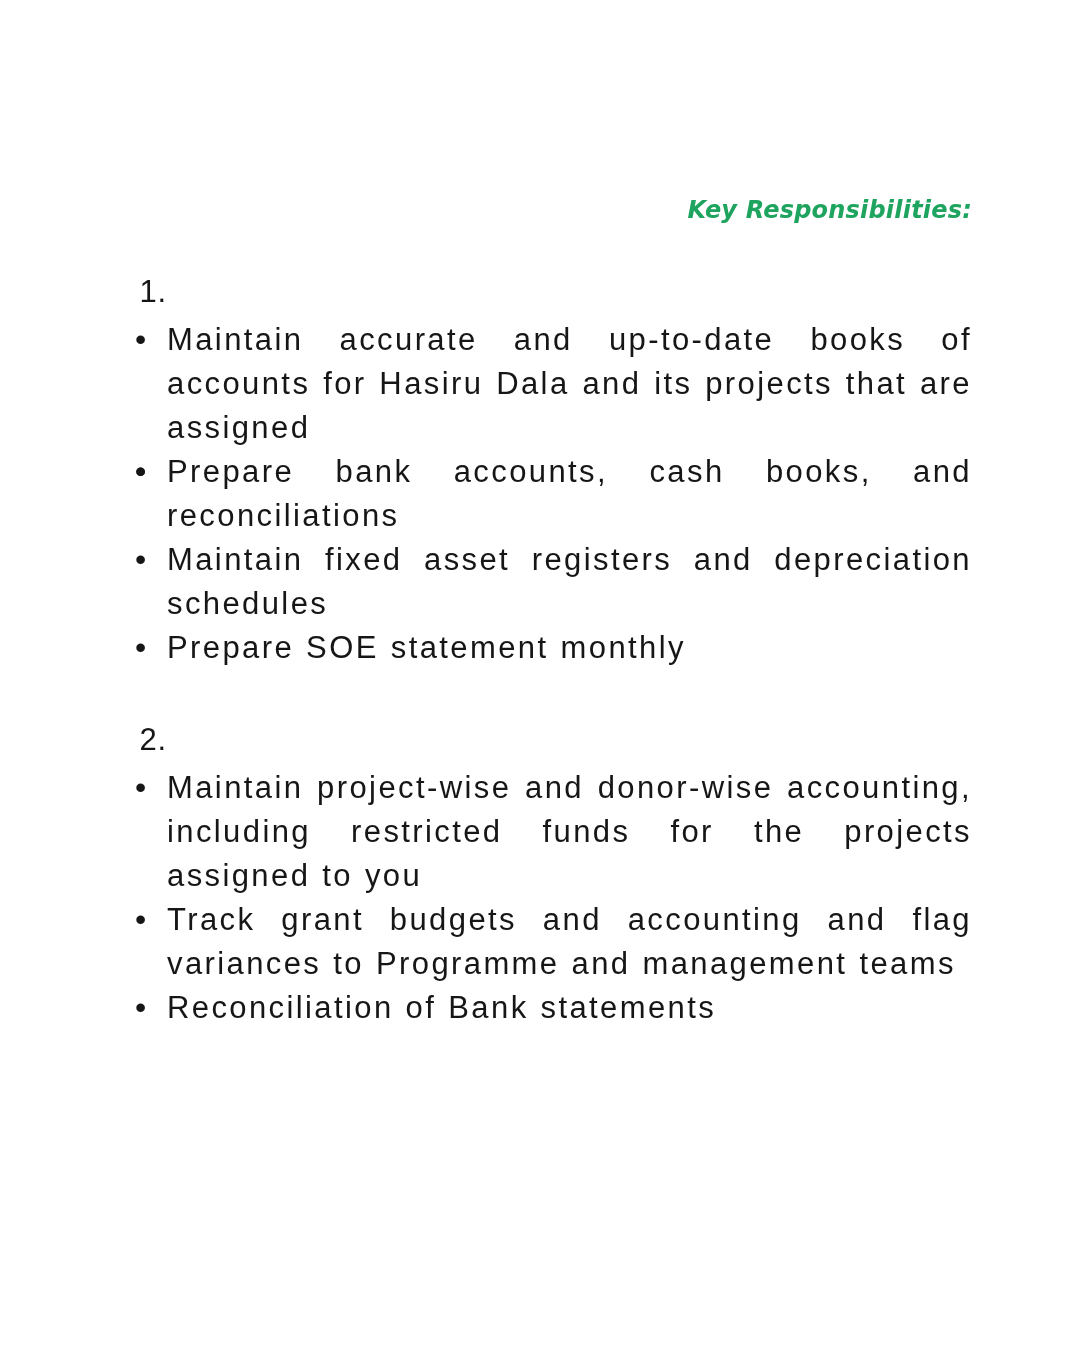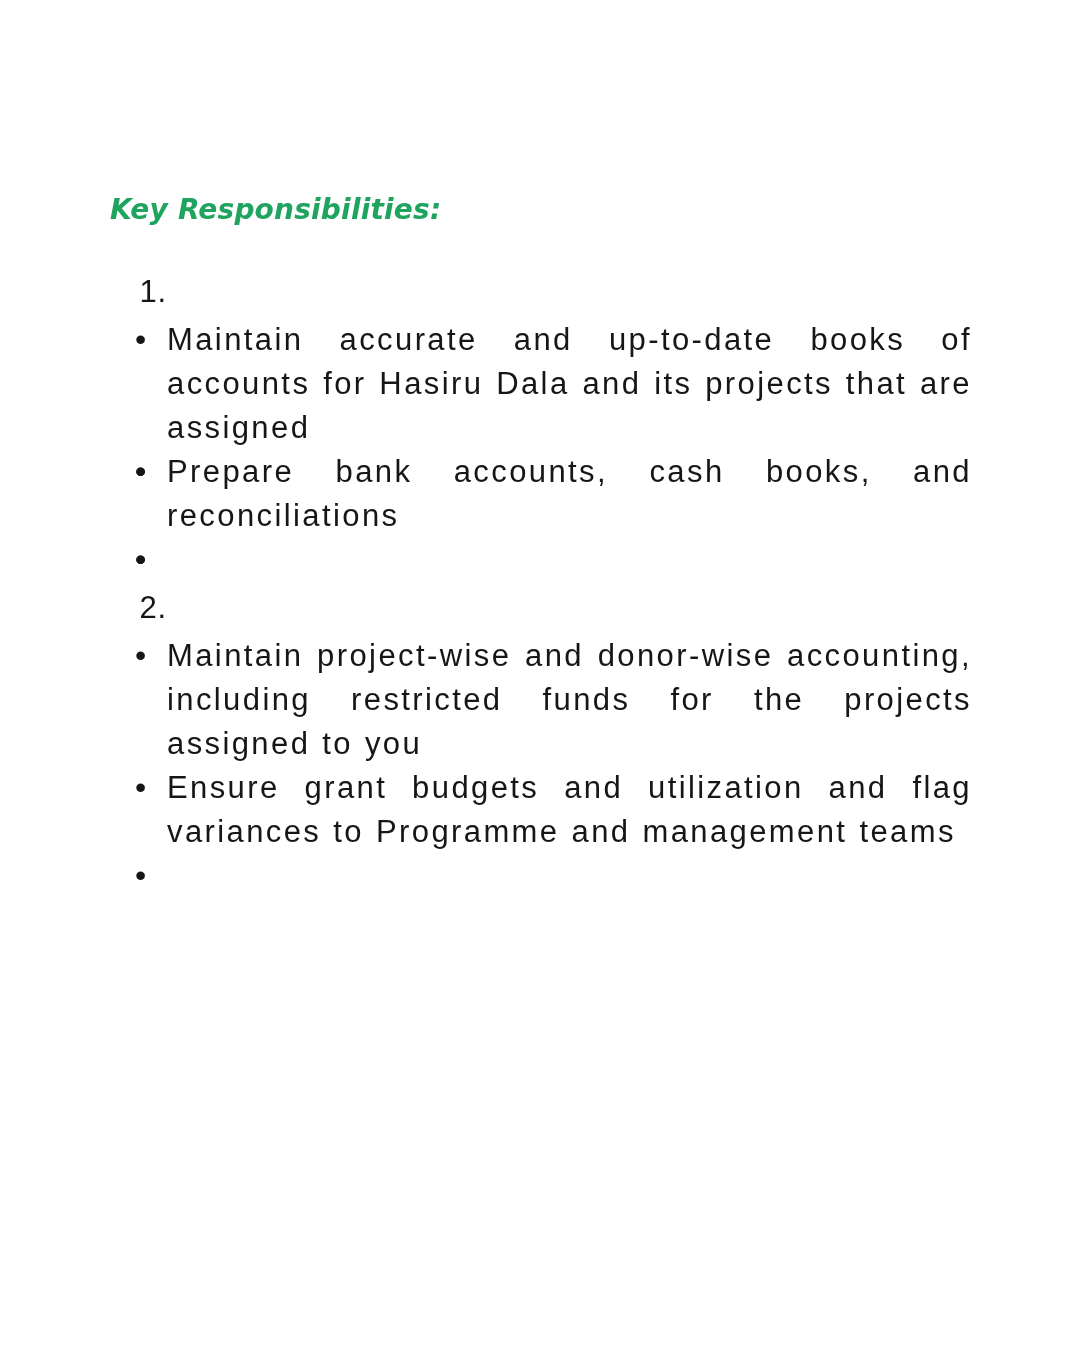--- a/index.html
+++ b/index.html
@@ -17,26 +17,27 @@
   .page {
     box-sizing: border-box;
     width: 1080px;
     height: 1350px;
     padding: 190px 108px 0 110px;
     background: #ffffff;
   }
   .heading {
     margin: 0;
     font-family: "DejaVu Sans", sans-serif;
-    font-size: 28px;
+    font-size: 24px;
     line-height: 40px;
     font-weight: 800;
     font-style: italic;
     letter-spacing: 0.2px;
     color: #1fa45f;
+    text-align: right;
   }
   .section {
     margin-top: 40px;
   }
   .section + .section {
     margin-top: 48px;
   }
   .section-title {
     display: flex;
     font-size: 31px;
@@ -80,29 +81,29 @@
   <h1 class="heading">Key Responsibilities:</h1>
 
   <section class="section">
     <div class="section-title">
       <span class="num">1.</span>
     </div>
     <ul class="bullets">
       <li><span class="dot">•</span><span>Maintain accurate and up-to-date books of accounts for Hasiru Dala and its projects that are assigned</span></li>
       <li><span class="dot">•</span></li>
       <li><span class="dot">•</span><span>Prepare bank accounts, cash books, and reconciliations</span></li>
-      <li><span class="dot">•</span></li>
-      <li><span class="dot">•</span></li>
+      <li><span class="dot">•</span><span>Maintain fixed asset registers and depreciation schedules</span></li>
+      <li><span class="dot">•</span><span>Prepare SOE statement monthly</span></li>
     </ul>
   </section>
 
   <section class="section">
     <div class="section-title">
       <span class="num">2.</span>
     </div>
     <ul class="bullets">
       <li><span class="dot">•</span><span>Maintain project-wise and donor-wise accounting, including restricted funds for the projects assigned to you</span></li>
-      <li><span class="dot">•</span><span>Ensure grant budgets and utilization and flag variances to Programme and management teams</span></li>
-      <li><span class="dot">•</span></li>
+      <li><span class="dot">•</span><span>Track grant budgets and accounting and flag variances to Programme and management teams</span></li>
+      <li><span class="dot">•</span><span>Reconciliation of Bank statements</span></li>
     </ul>
   </section>
 
 </div>
 
 </body></html>

